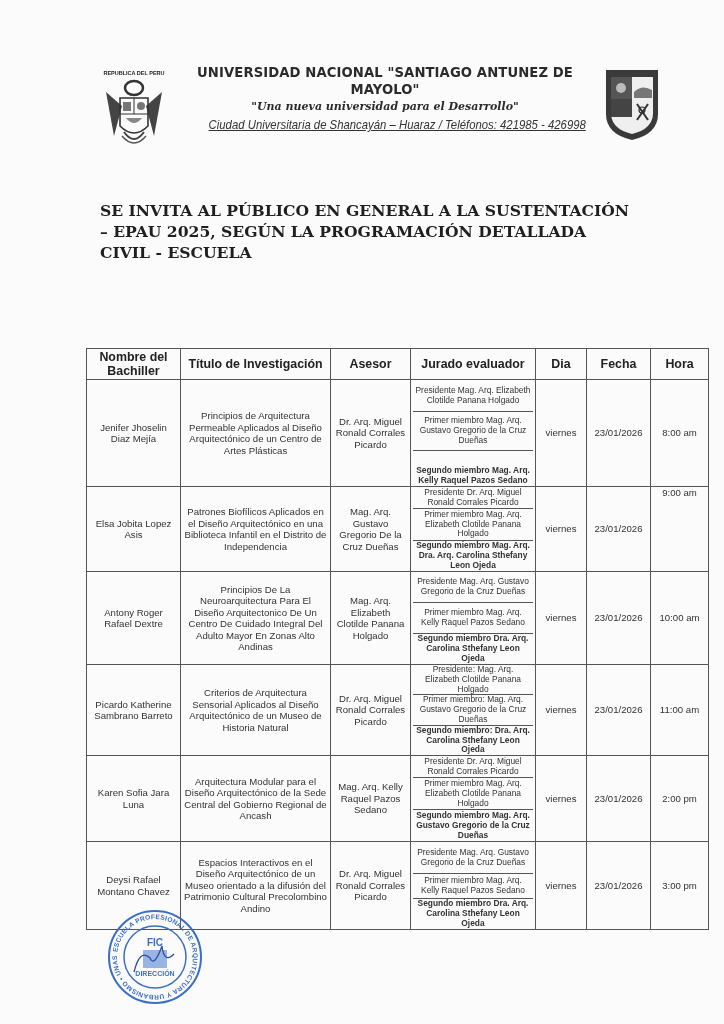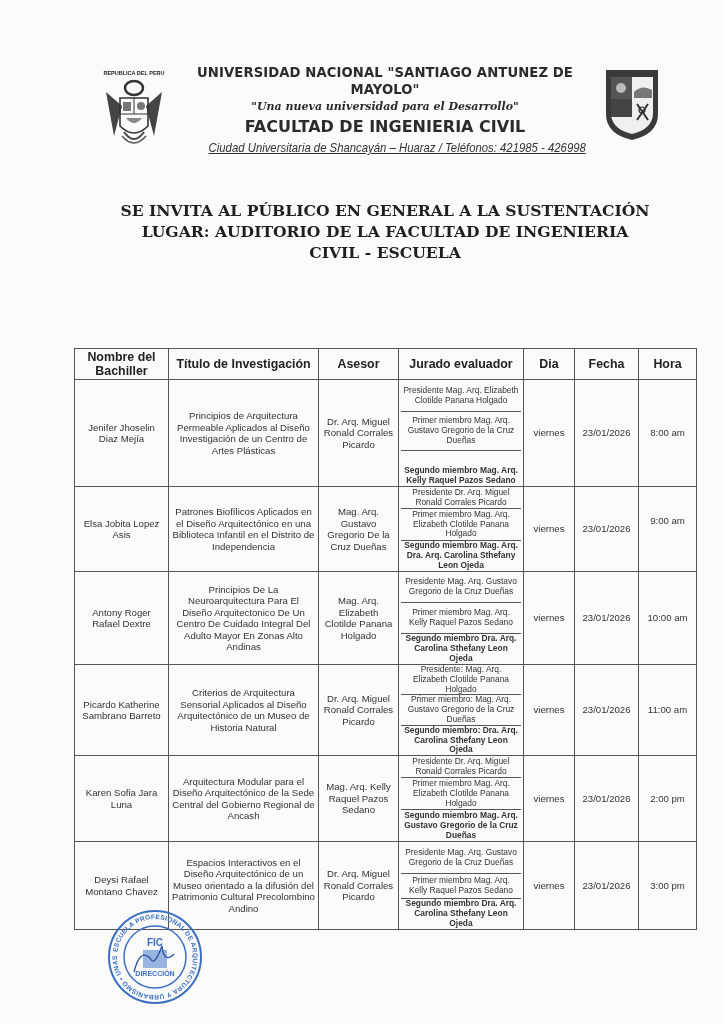--- a/index.html
+++ b/index.html
@@ -5,22 +5,22 @@
   html, body { margin:0; padding:0; }
   body { width:724px; height:1024px; background:#fbfbfb; position:relative; overflow:hidden; font-family:"Liberation Sans", sans-serif; color:#222; }
   .header { position:absolute; left:0; top:0; width:724px; height:160px; }
   .crest-left { position:absolute; left:100px; top:66px; width:68px; height:84px; }
   .crest-right { position:absolute; left:604px; top:68px; width:56px; height:74px; }
   .hdr-text { position:absolute; left:175px; top:64px; width:420px; text-align:center; }
   .uni { font-family:"DejaVu Sans", sans-serif; font-weight:bold; font-size:13.2px; color:#2b2b2b; letter-spacing:0.1px; line-height:17px; }
   .motto { font-family:"DejaVu Serif", serif; font-style:italic; font-weight:bold; font-size:11px; color:#2b2b2b; line-height:17px; }
   .fac { font-family:"DejaVu Sans", sans-serif; font-weight:bold; font-size:16px; color:#2b2b2b; line-height:23px; }
   .addr { font-family:"Liberation Sans Narrow","Liberation Sans", sans-serif; font-style:italic; font-size:13.5px; color:#333; text-decoration:underline; line-height:20px; transform:scaleX(0.84); transform-origin:center; white-space:nowrap; }
-  .title { position:absolute; left:100px; top:200px; width:570px; text-align:center; font-family:"DejaVu Serif", serif; font-weight:bold; font-size:15.6px; line-height:21px; color:#1f1f1f; }
-  table.sched { position:absolute; left:74px; top:348px; width:622px; border-collapse:collapse; table-layout:fixed; font-size:9.6px; color:#333; }
+  .title { position:absolute; left:100px; top:200px; width:570px; text-align:left; font-family:"DejaVu Serif", serif; font-weight:bold; font-size:15.6px; line-height:21px; color:#1f1f1f; }
+  table.sched { position:absolute; left:86px; top:348px; width:622px; border-collapse:collapse; table-layout:fixed; font-size:9.6px; color:#333; }
   table.sched td, table.sched th { border:1px solid #555; text-align:center; vertical-align:middle; padding:0 3px; line-height:11.5px; }
   table.sched th { font-size:12.4px; font-weight:bold; color:#222; height:30px; line-height:14px; }
   .jur { padding:0 !important; }
   .jurbox { display:flex; flex-direction:column; height:100%; margin:0 2px; }
   .jurbox div { border-bottom:1px solid #555; flex:1; display:flex; align-items:center; justify-content:center; font-size:8.4px; line-height:9.8px; padding:0 2px; text-align:center; }
   .jurbox div:last-child { border-bottom:none;font-weight:bold; }
   .stamp { position:absolute; left:104px; top:908px; width:102px; height:98px; }
 </style>
 </head>
 <body>
@@ -38,39 +38,38 @@
     <rect x="23" y="36" width="8" height="9" fill="#777"></rect>
     <circle cx="41" cy="40" r="4" fill="#777"></circle>
     <path d="M26 52 Q34 62 42 52" fill="#888"></path>
     <path d="M24 66 Q34 80 44 66" fill="none" stroke="#444" stroke-width="2"></path>
     <path d="M22 70 Q34 84 46 70" fill="none" stroke="#555" stroke-width="1.5"></path>
   </svg>
 
   <div class="hdr-text">
     <div class="uni">UNIVERSIDAD NACIONAL "SANTIAGO ANTUNEZ DE MAYOLO"</div>
     <div class="motto">"Una nueva universidad para el Desarrollo"</div>
-    <div class="fac">FACULTAD DE INGENIERIA CIVIL</div>
     <div class="addr">Ciudad Universitaria de Shancayán – Huaraz / Teléfonos: 421985 - 426998</div>
   </div>
 
   <svg class="crest-right" viewBox="0 0 56 74">
     <path d="M2 2 L54 2 L54 46 Q54 66 28 72 Q2 66 2 46 Z" fill="#3a3a3a"></path>
     <path d="M7 9 L49 9 L49 45 Q49 61 28 66 Q7 61 7 45 Z" fill="#efefef"></path>
     <rect x="7" y="9" width="21" height="22" fill="#555"></rect>
     <circle cx="17" cy="20" r="5" fill="#bbb"></circle>
     <path d="M30 24 Q38 16 48 22 L48 30 L30 30 Z" fill="#777"></path>
     <rect x="7" y="31" width="21" height="18" fill="#444"></rect>
     <path d="M33 36 L44 52 M44 36 L33 52" stroke="#333" stroke-width="2"></path>
     <circle cx="38" cy="42" r="3" fill="none" stroke="#333" stroke-width="1.2"></circle>
   </svg>
 </div>
 
 <div class="title">
   <div>SE INVITA AL PÚBLICO EN GENERAL A LA SUSTENTACIÓN</div>
-  <div>LUGAR: AUDITORIO DE LA FACULTAD DE INGENIERIA</div>
+  <div>– EPAU 2025, SEGÚN LA PROGRAMACIÓN DETALLADA</div>
   <div>CIVIL - ESCUELA</div>
 </div>
 
 <table class="sched">
   <colgroup>
     <col style="width:94px">
       <col style="width:150px">
       <col style="width:80px">
       <col style="width:125px">
       <col style="width:51px">
@@ -84,21 +83,21 @@
       <th>Asesor</th>
       <th>Jurado evaluador</th>
       <th>Dia</th>
       <th>Fecha</th>
       <th>Hora</th>
     </tr>
   </thead>
   <tbody>
     <tr style="height:106px">
       <td>Jenifer Jhoselin Diaz Mejía</td>
-      <td>Principios de Arquitectura Permeable Aplicados al Diseño Investigación de un Centro de Artes Plásticas</td>
+      <td>Principios de Arquitectura Permeable Aplicados al Diseño Arquitectónico de un Centro de Artes Plásticas</td>
       <td>Dr. Arq. Miguel Ronald Corrales Picardo</td>
       <td class="jur" style="height:106px">
         <div class="jurbox">
           <div style="flex:0 0 31px">Presidente Mag. Arq. Elizabeth Clotilde Panana Holgado</div>
           <div style="flex:0 0 38px">Primer miembro Mag. Arq. Gustavo Gregorio de la Cruz Dueñas</div>
           <div style="padding-top:14px">Segundo miembro Mag. Arq. Kelly  Raquel Pazos Sedano</div>
         </div>
       </td>
       <td>viernes</td>
       <td>23/01/2026</td>
@@ -110,21 +109,21 @@
       <td>Mag. Arq. Gustavo Gregorio De la Cruz Dueñas</td>
       <td class="jur" style="height:84px">
         <div class="jurbox">
           <div style="flex:0 0 21px">Presidente Dr. Arq. Miguel Ronald Corrales Picardo</div>
           <div style="flex:0 0 31px">Primer miembro Mag. Arq. Elizabeth Clotilde Panana Holgado</div>
           <div>Segundo miembro Mag. Arq. Dra. Arq. Carolina Sthefany Leon Ojeda</div>
         </div>
       </td>
       <td>viernes</td>
       <td>23/01/2026</td>
-      <td style="vertical-align:top;padding-top:28px">9:00 am</td>
+      <td style="vertical-align:top;">9:00 am</td>
     </tr>
     <tr style="height:92px">
       <td>Antony Roger Rafael Dextre</td>
       <td>Principios De La Neuroarquitectura Para El Diseño Arquitectonico De Un Centro De Cuidado Integral Del Adulto Mayor En Zonas Alto Andinas</td>
       <td>Mag. Arq. Elizabeth Clotilde Panana Holgado</td>
       <td class="jur" style="height:92px">
         <div class="jurbox">
           <div style="flex:0 0 30px">Presidente Mag. Arq. Gustavo Gregorio de la Cruz Dueñas</div>
           <div style="flex:0 0 30px">Primer miembro Mag. Arq. Kelly  Raquel Pazos Sedano</div>
           <div>Segundo miembro Dra. Arq. Carolina Sthefany Leon Ojeda</div>

